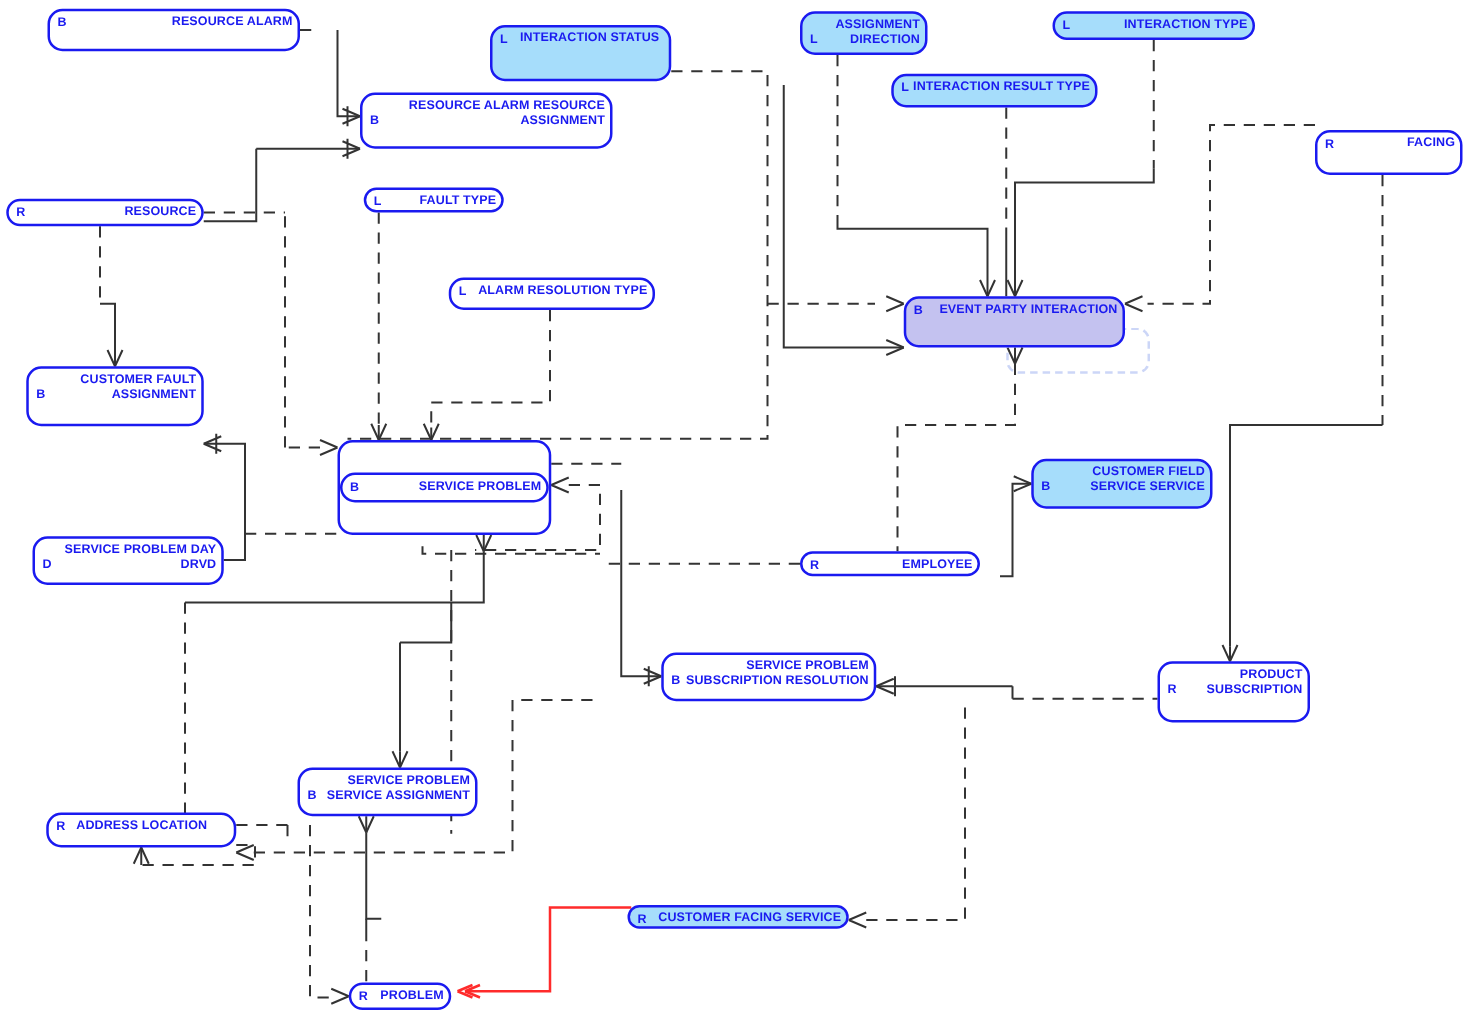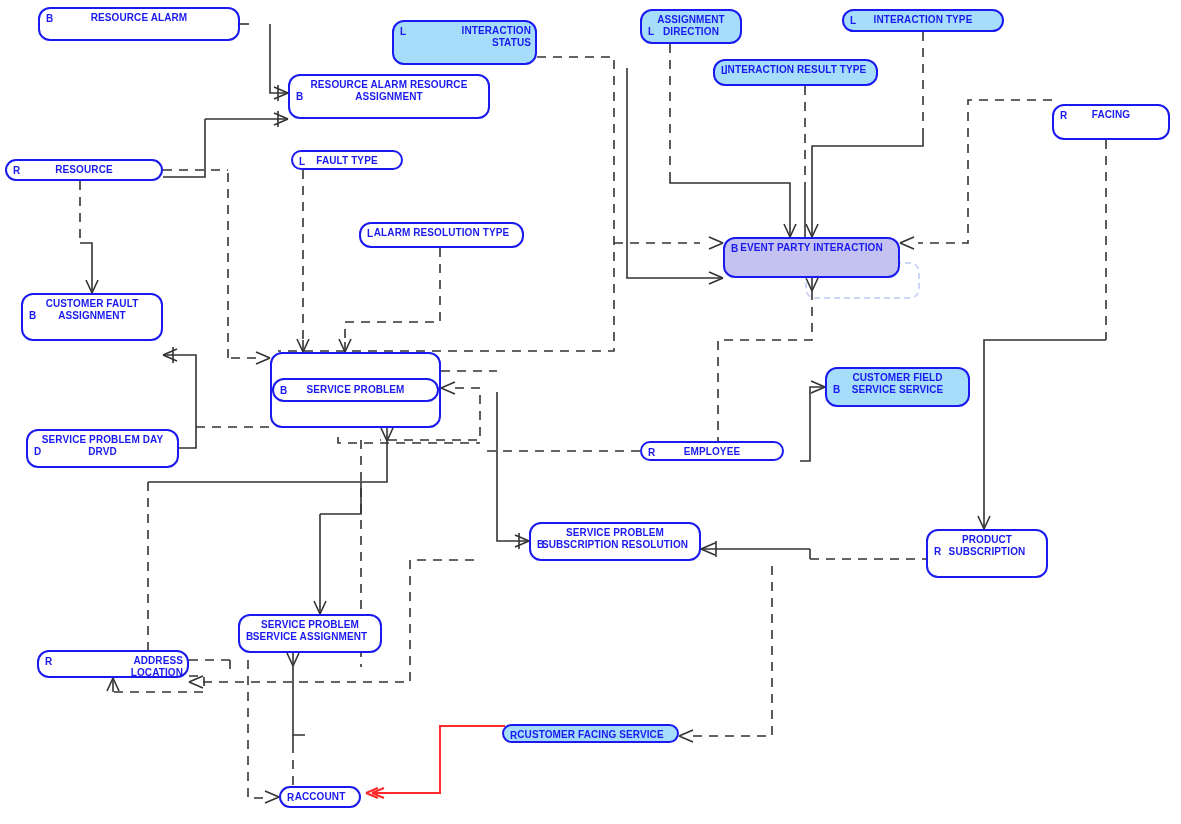--- a/index.html
+++ b/index.html
@@ -5,22 +5,22 @@
   html,body{margin:0;padding:0;background:#ffffff;}
   #canvas{position:relative;width:1181px;height:824px;background:#ffffff;
           font-family:"Liberation Sans",sans-serif;overflow:hidden;}
   svg#wires{position:absolute;left:0;top:0;width:1181px;height:824px;}
 
   .entity{position:absolute;box-sizing:border-box;border:2px solid #1a1af0;
           background:#ffffff;display:flex;align-items:flex-start;}
   .entity .lbl{display:block;width:100%;color:#1a1af0;font-weight:bold;
           font-size:10px;line-height:12px;letter-spacing:0.1px;}
   .kind{position:absolute;left:6px;color:#1a1af0;font-weight:bold;font-size:10px;}
-  .ttl{display:block;text-align:center;padding:0 4px;}
-  .ttl.left{text-align:right;margin-left:42px;}
+  .ttl{display:block;text-align:right;padding:0 4px;}
+  .ttl.left{text-align:left;}
   .blue{background:#a6ddfb;}
   .purple{background:#c4c2f0;}
   .ghost{position:absolute;box-sizing:border-box;border:2px dashed #ccd6f7;
          background:transparent;}
 </style>
 </head>
 <body>
 
 <div id="canvas">
 
@@ -339,18 +339,18 @@
       </div>
       <div class="entity blue" style="left: 502px; top: 724px; width: 177px; height: 19px; border-radius: 9.5px; padding-top: 3px;">
         <span class="kind" style="top: 4px;">R</span>
         <span class="lbl">
           <span class="ttl">CUSTOMER FACING SERVICE</span>
         </span>
       </div>
       <div class="entity" style="left: 279px; top: 786px; width: 82px; height: 22px; border-radius: 11px; padding-top: 3px;">
         <span class="kind" style="top: 4px;">R</span>
         <span class="lbl">
-          <span class="ttl">ACCOUNT</span>
+          <span class="ttl">PROBLEM</span>
         </span>
       </div>
     </div>
 
 </div>
 
 </body></html>

